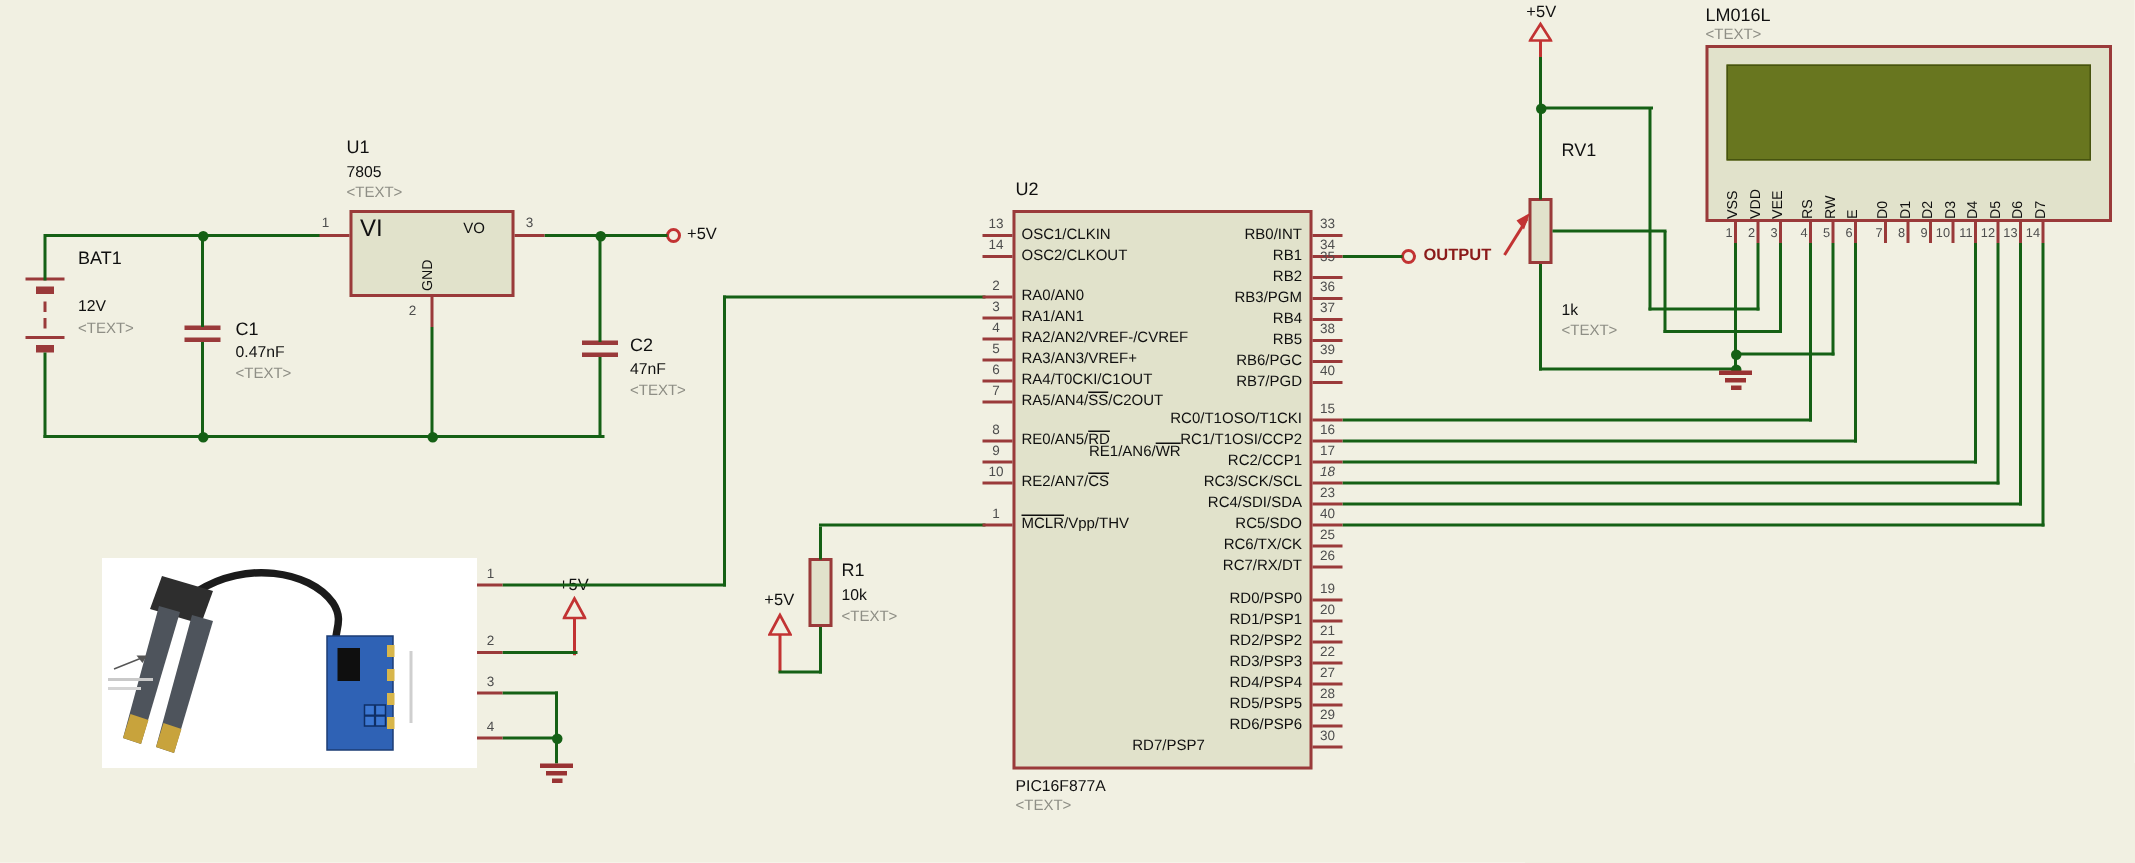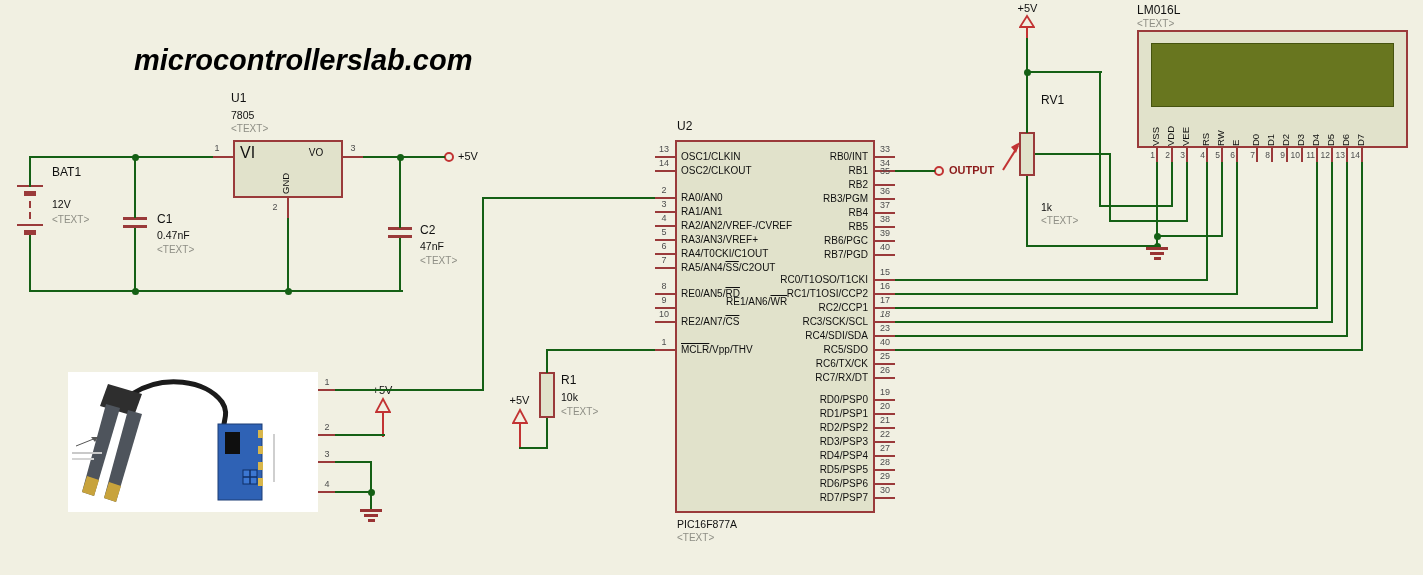--- a/index.html
+++ b/index.html
@@ -27,21 +27,20 @@
   .title-main{position:absolute;font-weight:bold;font-style:italic;font-size:29px;color:#000;white-space:nowrap}
   .title-cap{position:absolute;font-weight:bold;font-style:italic;font-size:26px;color:#000;white-space:nowrap;z-index:60}
   .outlab{position:absolute;font-size:11px;font-weight:bold;color:#8B1A1A;white-space:nowrap}
   .abs{position:absolute}
 </style>
 </head>
 <body>
 
 <div id="stage">
 
-  <div class="title-main" style="left:134px;top:44px">microcontrollerslab.com</div>
 
   <div class="plate" style="left:17px;top:185px;width:26px;height:2px"></div>
   <div class="plate" style="left:24px;top:191px;width:12px;height:5px"></div>
   <div class="plate" style="left:29px;top:201px;width:2px;height:7px"></div>
   <div class="plate" style="left:29px;top:212px;width:2px;height:7px"></div>
   <div class="plate" style="left:17px;top:224px;width:26px;height:2px"></div>
   <div class="plate" style="left:24px;top:230px;width:12px;height:5px"></div>
   <div class="ref" style="left:52px;top:166px">BAT1</div>
   <div class="val" style="left:52px;top:198px">12V</div>
   <div class="ph" style="left:52px;top:214px">&lt;TEXT&gt;</div>
@@ -313,21 +312,21 @@
     <div class="pnum" style="left: 875px; top: 443px; width: 20px; height: 10px;">27</div>
     <div class="pname" style="left: 690px; top: 450px; width: 178px; text-align: right;"><span>RD4/PSP4</span></div>
     <div class="stub" style="left: 875px; top: 469px; width: 20px; height: 2px;"></div>
     <div class="pnum" style="left: 875px; top: 457px; width: 20px; height: 10px;">28</div>
     <div class="pname" style="left: 690px; top: 464px; width: 178px; text-align: right;"><span>RD5/PSP5</span></div>
     <div class="stub" style="left: 875px; top: 483px; width: 20px; height: 2px;"></div>
     <div class="pnum" style="left: 875px; top: 471px; width: 20px; height: 10px;">29</div>
     <div class="pname" style="left: 690px; top: 478px; width: 178px; text-align: right;"><span>RD6/PSP6</span></div>
     <div class="stub" style="left: 875px; top: 497px; width: 20px; height: 2px;"></div>
     <div class="pnum" style="left: 875px; top: 485px; width: 20px; height: 10px;">30</div>
-    <div class="pname" style="left: 690px; top: 492px; width: 178px; text-align: right;"><span>RD7/PSP7</span></div>
+    <div class="pname" style="left: 690px; top: 492px; width: 178px; text-align: center;"><span>RD7/PSP7</span></div>
     <div class="stub" style="left: 1156px; top: 148px; width: 2px; height: 14px;"></div>
     <div class="pnum" style="left: 1142px; top: 150px; width: 13px; height: 10px; text-align: right; font-size: 8.5px;">1</div>
     <div class="vtext" style="left: 1150px; top: 104px; width: 14px; height: 42px;">VSS</div>
     <div class="stub" style="left: 1171px; top: 148px; width: 2px; height: 14px;"></div>
     <div class="pnum" style="left: 1157px; top: 150px; width: 13px; height: 10px; text-align: right; font-size: 8.5px;">2</div>
     <div class="vtext" style="left: 1165px; top: 104px; width: 14px; height: 42px;">VDD</div>
     <div class="stub" style="left: 1186px; top: 148px; width: 2px; height: 14px;"></div>
     <div class="pnum" style="left: 1172px; top: 150px; width: 13px; height: 10px; text-align: right; font-size: 8.5px;">3</div>
     <div class="vtext" style="left: 1180px; top: 104px; width: 14px; height: 42px;">VEE</div>
     <div class="stub" style="left: 1206px; top: 148px; width: 2px; height: 14px;"></div>

